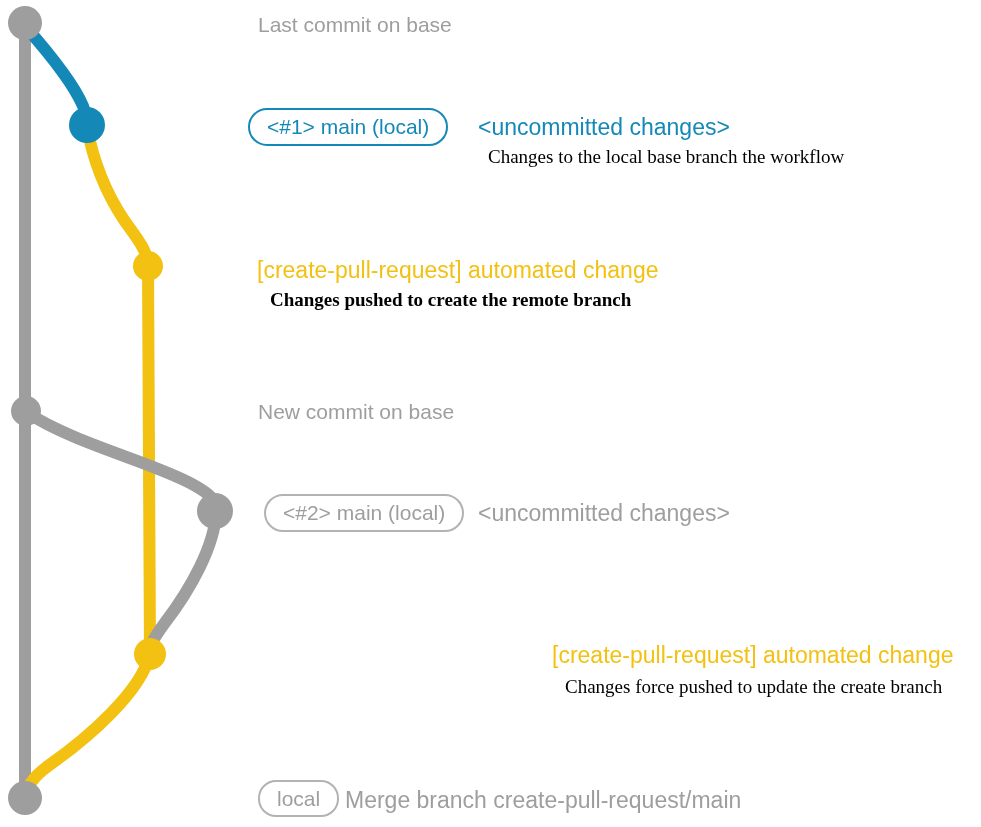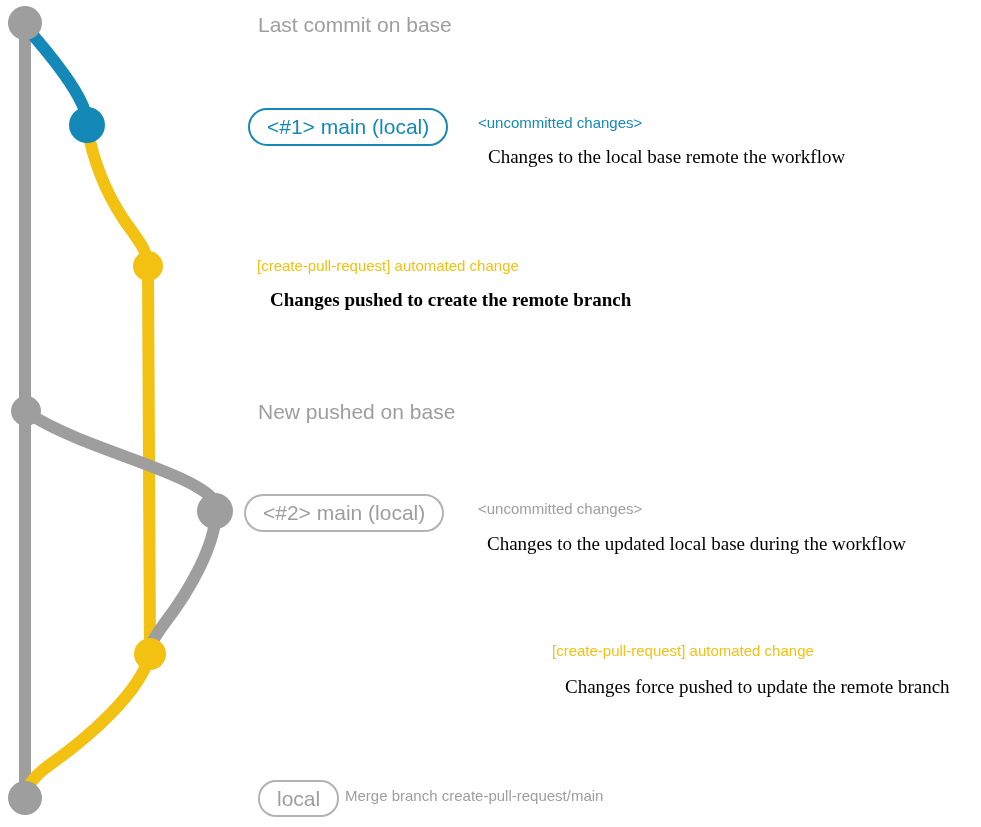--- a/index.html
+++ b/index.html
@@ -6,21 +6,21 @@
     --gray:#9e9e9e; --gray_border:#b3b3b3; --teal:#1489b8; --yellow:#f2c112; --ink:#000000; --bg:#ffffff;
   }
   *{margin:0;padding:0;box-sizing:border-box;}
   html,body{background:var(--bg);}
   .stage{
     position:relative;width:981px;height:827px;background:var(--bg);overflow:hidden;
     font-family:"Liberation Sans",sans-serif;
   }
   .stage svg{position:absolute;left:0;top:0;}
   .lbl{position:absolute;font-size:21px;color:var(--gray);white-space:nowrap;}
-  .title{position:absolute;font-size:15px;white-space:nowrap;}
+  .title{position:absolute;font-size:23px;white-space:nowrap;}
   .title.teal{color:var(--teal);}
   .title.yellow{color:var(--yellow);}
   .title.gray{color:var(--gray);}
   .desc{
     position:absolute;font-family:"Liberation Serif",serif;font-size:19px;color:var(--ink);white-space:nowrap;
   }
   .badge{
     position:absolute;display:inline-flex;align-items:center;justify-content:center;
     height:38px;padding:0 17px;border-radius:19px;border:2px solid;
     font-size:21px;white-space:nowrap;background:var(--bg);
@@ -57,30 +57,29 @@
     <circle class="f-gray" cx="25" cy="798" r="17"></circle>
     <circle class="f-teal" cx="87" cy="125" r="18"></circle>
     <circle class="f-yellow" cx="148" cy="266" r="15"></circle>
     <circle class="f-yellow" cx="150" cy="654" r="16"></circle>
   </svg>
 
   <div class="lbl" style="left:258px;top:13px;">Last commit on base</div>
 
   <div class="badge teal" style="left:248px;top:108px;">&lt;#1&gt; main (local)</div>
   <div class="title teal" style="left:478px;top:114px;">&lt;uncommitted changes&gt;</div>
-  <div class="desc" style="left:488px;top:146px;">Changes to the local base remote the workflow</div>
+  <div class="desc" style="left:488px;top:146px;">Changes to the local base branch the workflow</div>
 
   <div class="title yellow" style="left:257px;top:257px;">[create-pull-request] automated change</div>
   <div class="desc" style="left:270px;top:289px;font-weight:bold;">Changes pushed to create the remote branch</div>
 
-  <div class="lbl" style="left:258px;top:400px;">New pushed on base</div>
+  <div class="lbl" style="left:258px;top:400px;">New commit on base</div>
 
-  <div class="badge gray" style="left:244px;top:494px;">&lt;#2&gt; main (local)</div>
+  <div class="badge gray" style="left:264px;top:494px;">&lt;#2&gt; main (local)</div>
   <div class="title gray" style="left:478px;top:500px;">&lt;uncommitted changes&gt;</div>
-  <div class="desc" style="left:487px;top:533px;">Changes to the updated local base during the workflow</div>
 
   <div class="title yellow" style="left:552px;top:642px;">[create-pull-request] automated change</div>
-  <div class="desc" style="left:565px;top:676px;">Changes force pushed to update the remote branch</div>
+  <div class="desc" style="left:565px;top:676px;">Changes force pushed to update the create branch</div>
 
   <div class="badge gray" style="left:258px;top:780px;height:37px;border-radius:18px;">local</div>
   <div class="title gray" style="left:345px;top:787px;">Merge branch create-pull-request/main</div>
 
 </div>
 
 </body></html>

